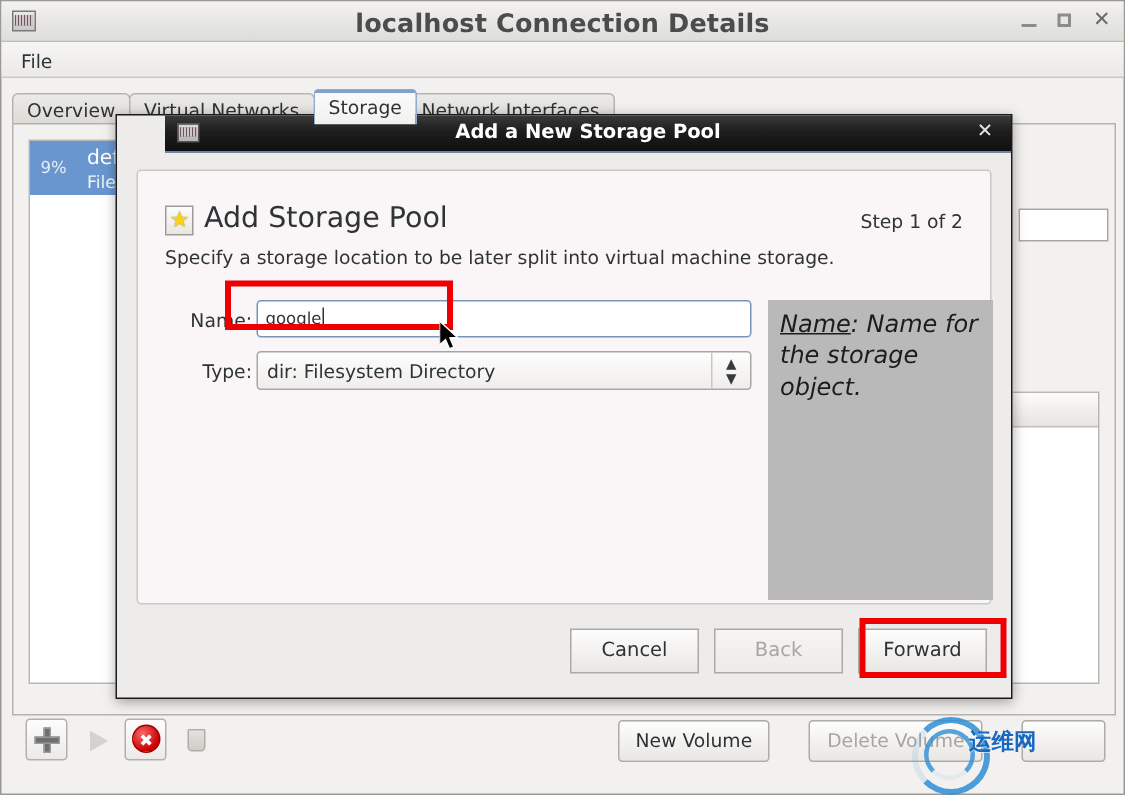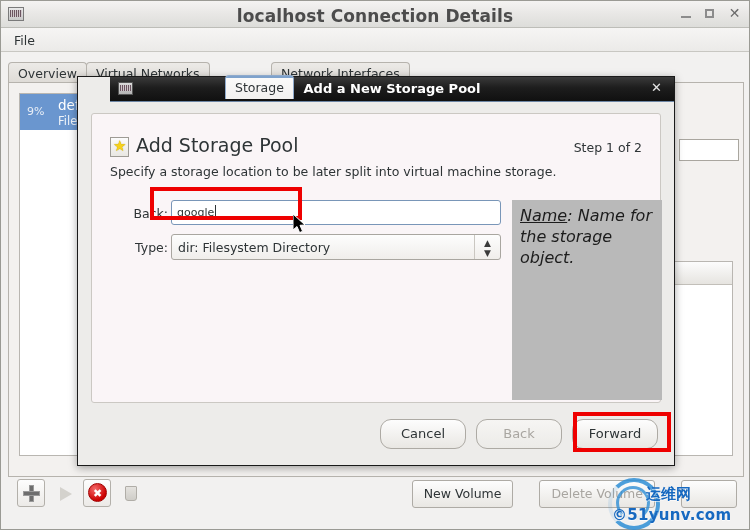--- a/index.html
+++ b/index.html
@@ -129,28 +129,27 @@
     background: linear-gradient(to bottom,#eceae7,#dedbd6);
     border: 1px solid #b6b3ad;
     border-bottom: none;
     border-radius: 4px 4px 0 0;
     padding: 3px 9px 0 9px;
     font-size: 12.5px;
     color: #2e3436;
     white-space: nowrap;
   }
   .tab.active {
-    top: 16px;
+    top: 0px;
     height: 24px;
     background: linear-gradient(to bottom,#fbfbfb,#f2f1ef);
     border: 1px solid #8faacc;
     border-bottom: none;
     z-index: 5;
     padding-top: 4px;
-    margin-left: 16px;
   }
   .tab.active::before {
     content: "";
     position: absolute;
     left: 0; right: 0; top: 0;
     height: 2px;
     background: #7ea2cc;
     border-radius: 3px 3px 0 0;
   }
 
@@ -488,21 +487,21 @@
     right: 16px; bottom: 16px;
     display: flex;
     gap: 10px;
     align-items: center;
   }
   .dlg-btn {
     min-width: 86px;
     height: 30px;
     background: linear-gradient(to bottom,#fdfdfd,#e9e7e3);
     border: 1px solid #adaaa4;
-    border-radius: 11px;
+    border-radius: 0;
     box-sizing: border-box;
     font-size: 13px;
     color: #2e3436;
     line-height: 28px;
     text-align: center;
   }
   .dlg-btn.disabled { color: #a9a6a1; background: linear-gradient(to bottom,#f6f5f3,#ecebe8); }
 
   
   .red-box {
@@ -639,21 +638,21 @@
 
     <div class="wiz-title">
       <span class="wiz-icon">
           <span class="star">★</span>
         </span>
       <span>Add Storage Pool</span>
     </div>
     <div class="wiz-step">Step 1 of 2</div>
     <div class="wiz-sub">Specify a storage location to be later split into virtual machine storage.</div>
 
-    <div class="form-label lbl-name">Back:</div>
+    <div class="form-label lbl-name">Name:</div>
     <div class="text-input">
       <span>google</span><span class="caret"></span>
     </div>
 
     <div class="form-label lbl-type">Type:</div>
     <div class="combo">
       <span>dir: Filesystem Directory</span>
       <span class="combo-arrows">▲<br>▼</span>
     </div>
 
@@ -677,14 +676,13 @@
 <div class="cursor">
   <svg width="16" height="22" viewBox="0 0 16 22">
     <polygon points="0,0 0,16 4,12.5 6.6,18.6 9.6,17.3 7,11.3 12,11" fill="#000000" stroke="#ffffff" stroke-width="1"></polygon>
   </svg>
 </div>
 
 <div class="watermark">
   <div class="wm-ring"></div>
   <div class="wm-ring2"></div>
   <div class="wm-cn">运维网</div>
-  <div class="wm-text">©51yunv.com</div>
 </div>
 
 </body></html>

